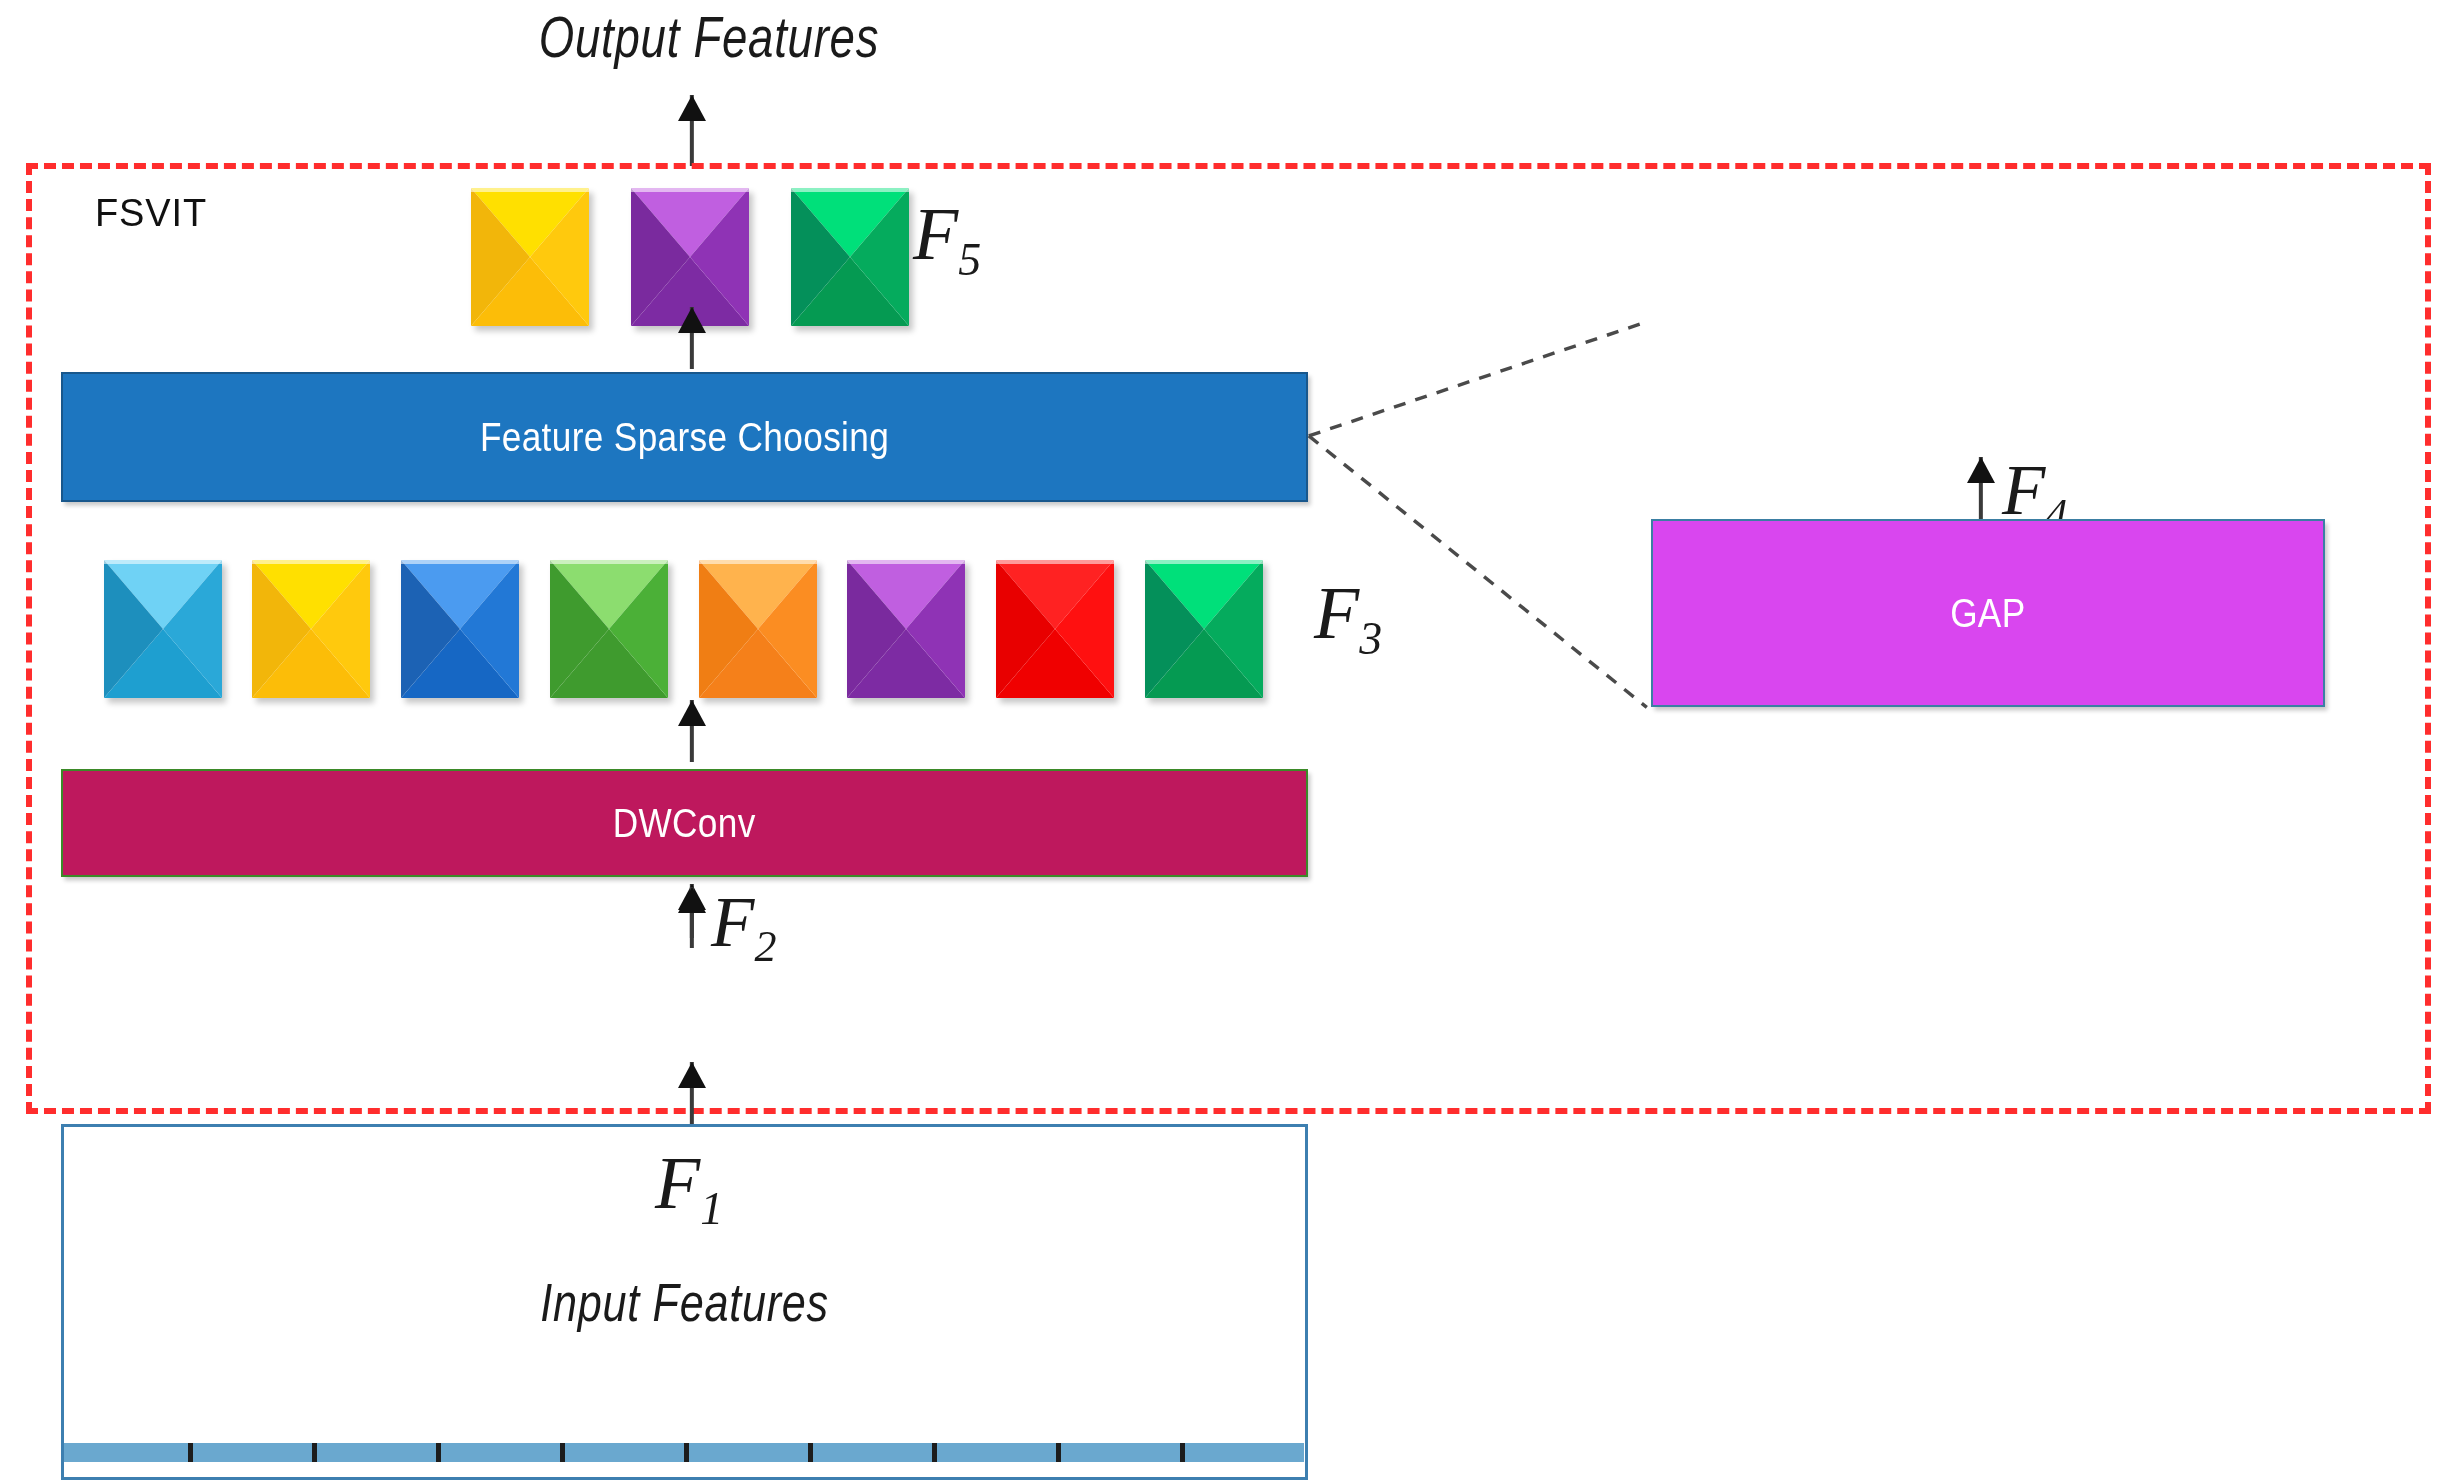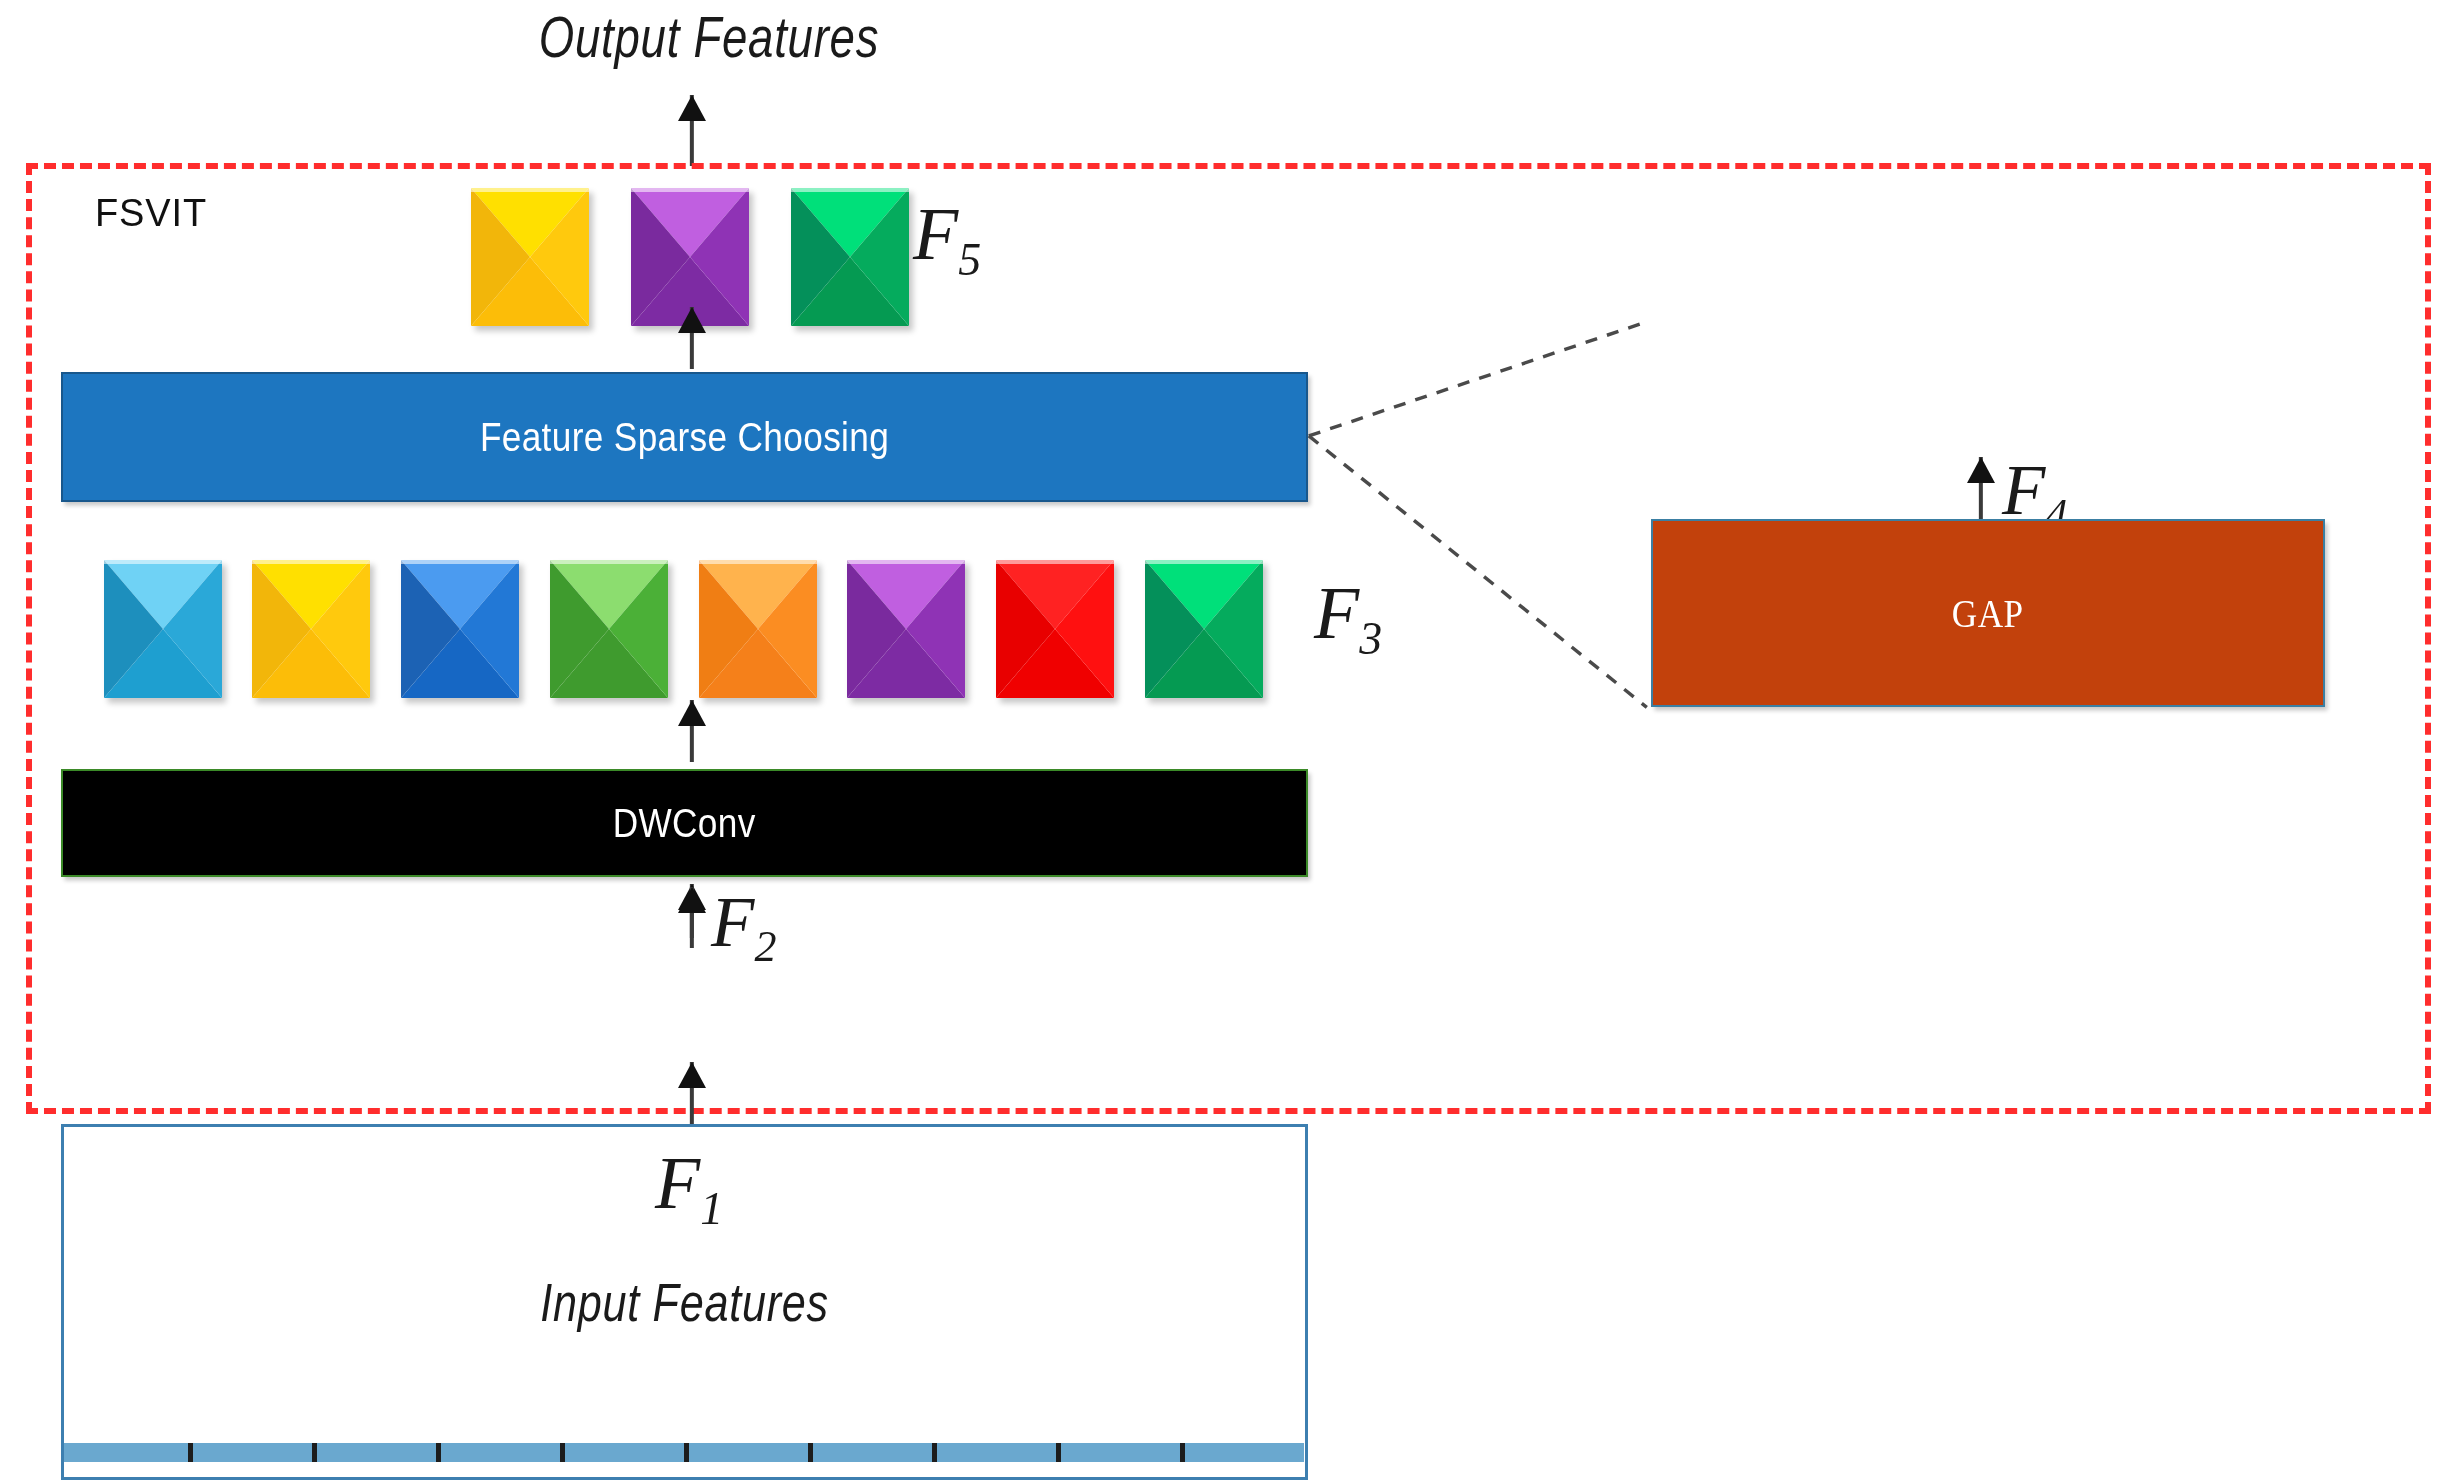--- a/index.html
+++ b/index.html
@@ -33,25 +33,25 @@
     box-sizing:border-box;
     display:flex;align-items:center;justify-content:center;
     color:#ffffff;font-size:40px;font-weight:400;
     font-family:"Liberation Sans",sans-serif;
     letter-spacing:0.4px;
     box-shadow:2.6px 3.5px 4.3px rgba(0,0,0,.22);
   }
   .block span{transform:scaleX(.88);transform-origin:center;display:block;white-space:nowrap;}
 
   #fsc-block{left:61px;top:372px;width:1247px;height:130px;background:#1d76c0;border:2.6px solid #18578c;}
-  #dw-block {left:61px;top:769px;width:1247px;height:108px;background:#000000;border:2.6px solid #3b8a28;}
+  #dw-block {left:61px;top:769px;width:1247px;height:108px;background:#be185d;border:2.6px solid #3b8a28;}
   #mha-block{left:61px;top:947px;width:1247px;height:108px;background:#f4861f;border:2.6px solid #d2700f;}
 
   #fs-block {left:1651px;top:320px;width:674px;height:131px;background:#1f9ed6;border:2.6px solid #3b7fa3;}
-  #gap-block{left:1651px;top:519px;width:674px;height:188px;background:#c2410c;border:2.6px solid #3b7fa3;font-family:Liberation Serif, serif;}
+  #gap-block{left:1651px;top:519px;width:674px;height:188px;background:#d946ef;border:2.6px solid #3b7fa3;}
 
   
   #input-panel{
     left:61px;top:1124px;width:1247px;height:356px;
     background:#ffffff;border:3.5px solid #3d7fb0;box-sizing:border-box;
   }
   #input-ruler{
     left:64px;top:1443px;width:1240px;height:19px;background:#6aa8cf;
   }
   .tick{position:absolute;top:0;width:5.2px;height:19px;background:#1d1d1d;}

